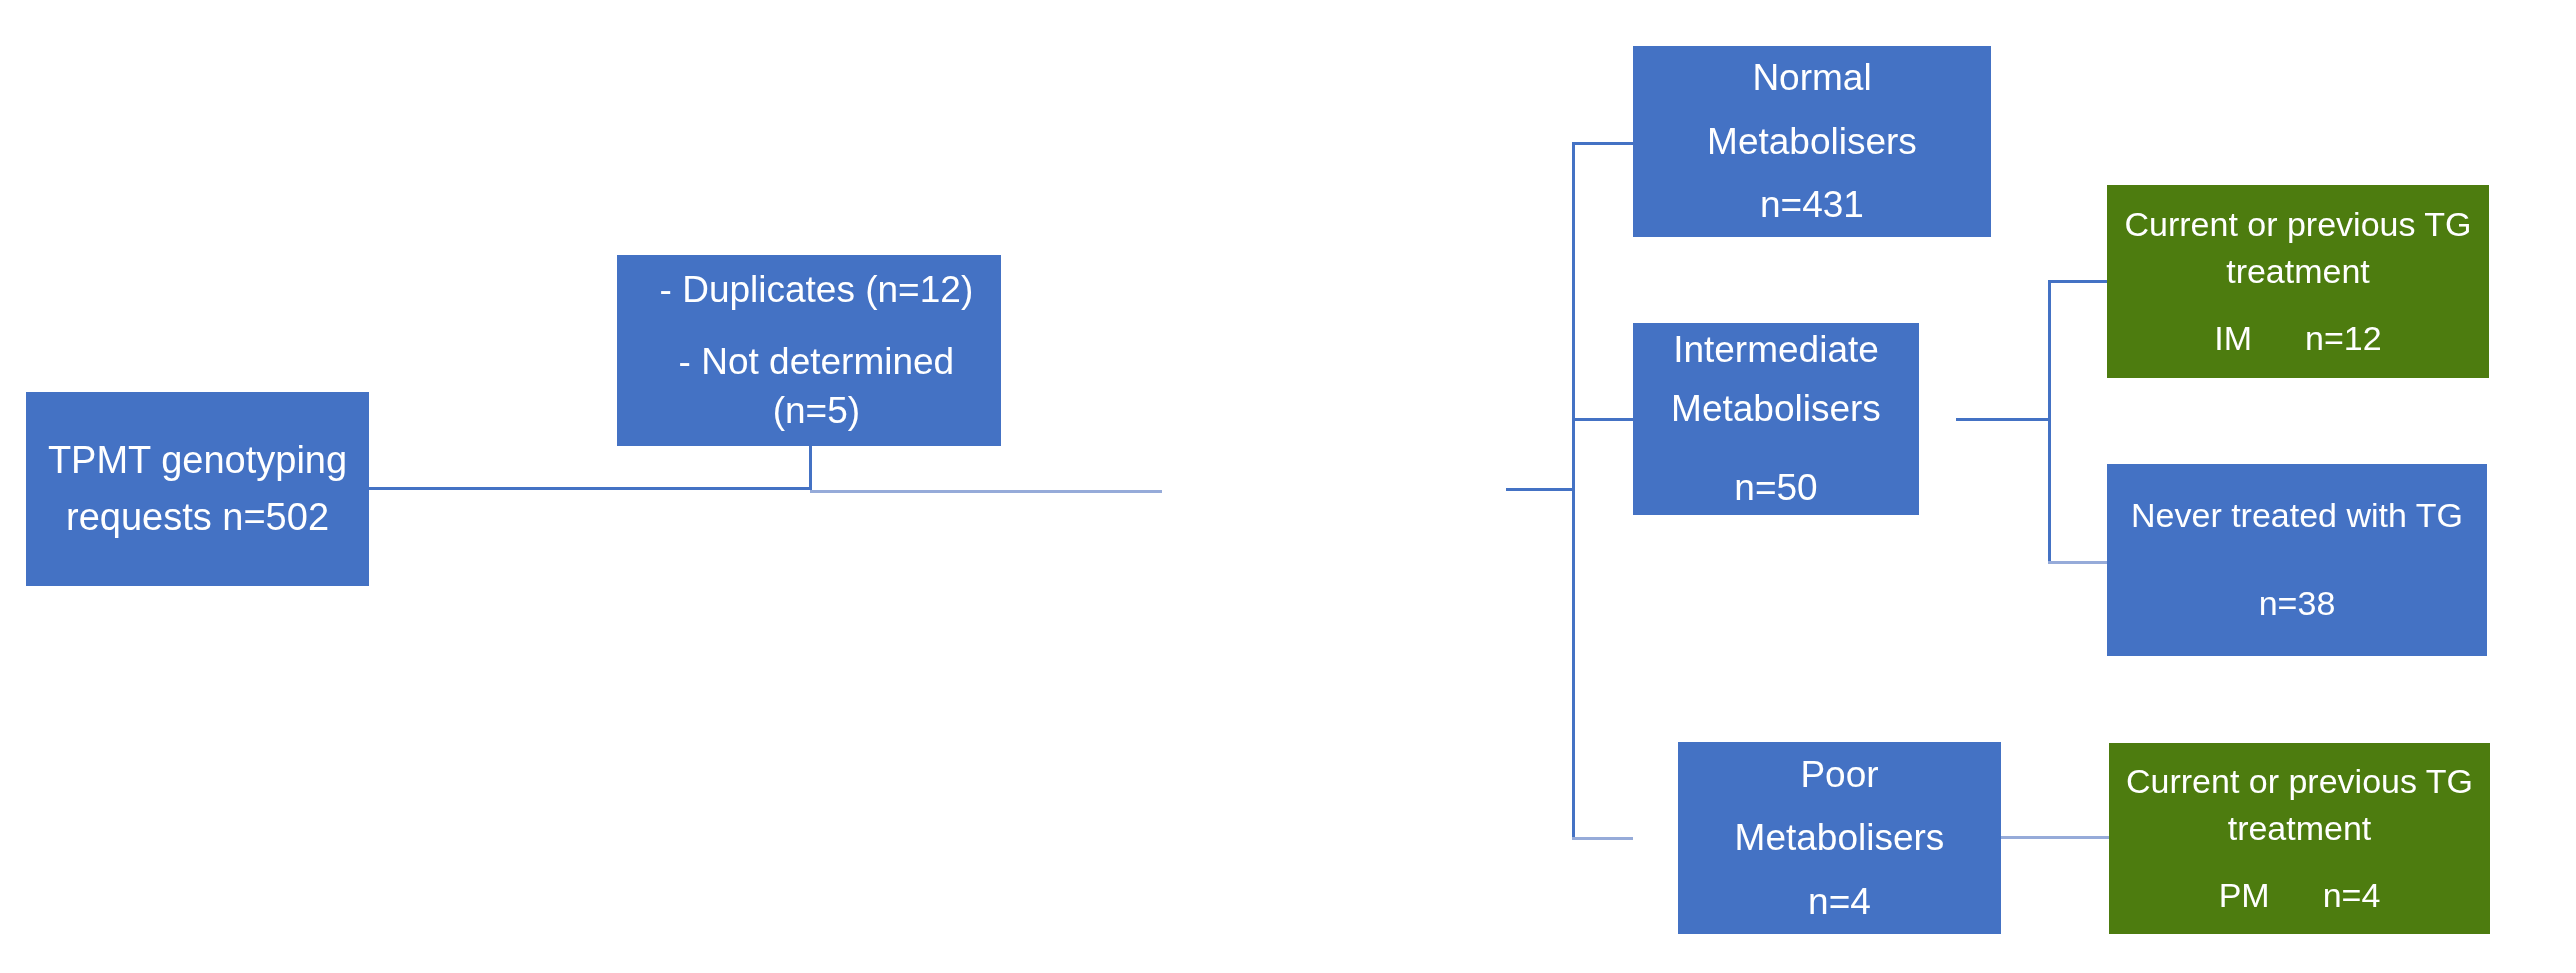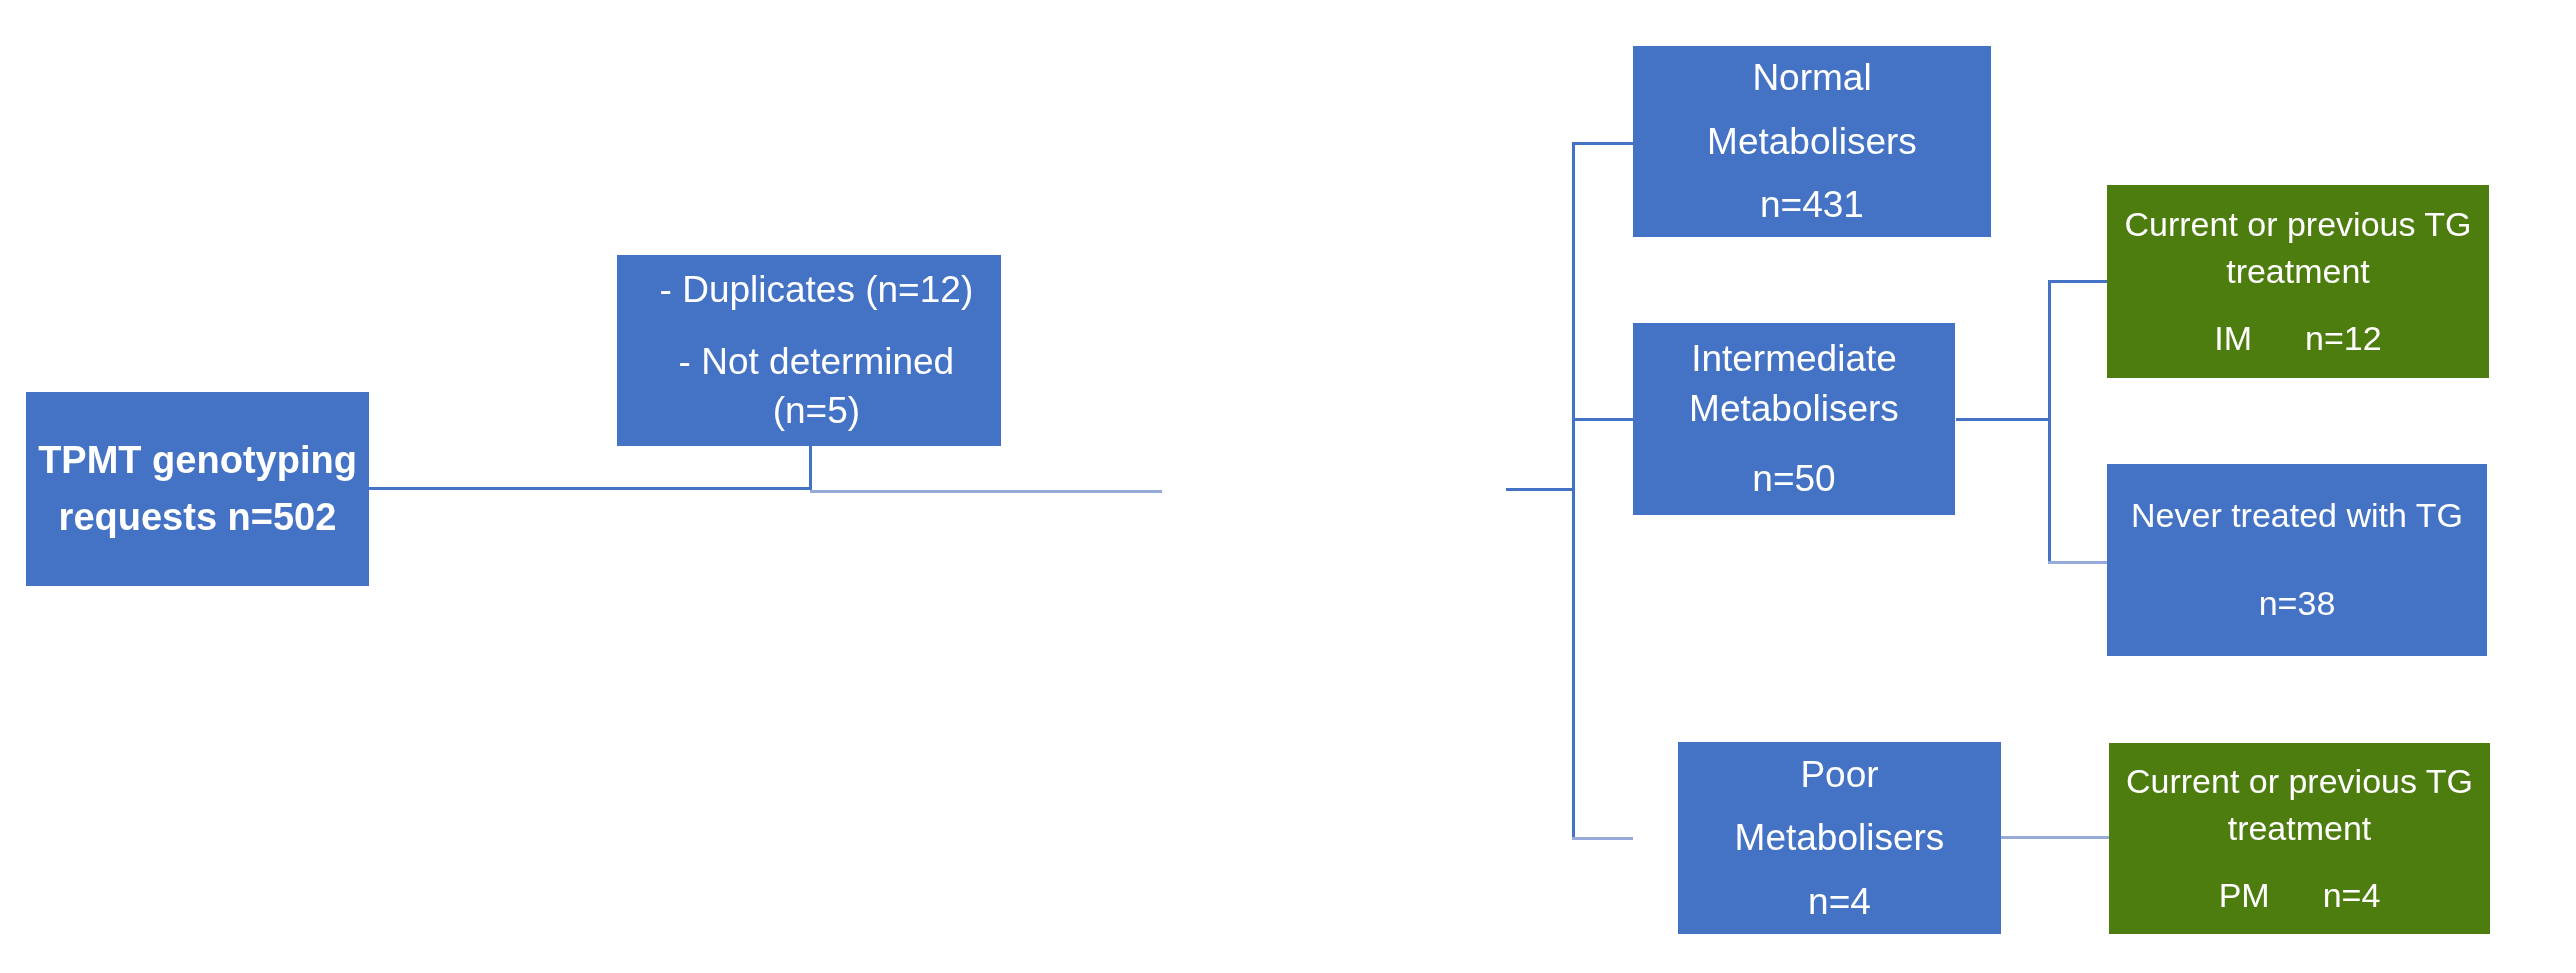--- a/index.html
+++ b/index.html
@@ -9,26 +9,26 @@
   }
   .node{
     position:absolute;display:flex;flex-direction:column;justify-content:center;align-items:center;
     color:#ffffff;text-align:center;box-sizing:border-box;padding:5.5px 9.2px;
   }
   .node.blue{background:#4472C4;}
   .node.green{background:#4d7c0f;}
   .ln{position:absolute;background:#4472C4;}
   .ln.light{background:#96ABD9;}
 
-  #requests{left:26px;top:392px;width:343px;height:194px;font-size:38px;line-height:1.5;font-weight:bold;}
+  #requests{left:26px;top:392px;width:343px;height:194px;font-size:38px;line-height:1.5;}
   #exclusions{left:617px;top:255px;width:384px;height:191px;font-size:37px;line-height:1.3;padding-left:24px;}
   #exclusions .gap-after{margin-bottom:24px;}
   #unique{left:1162px;top:393px;width:344px;height:192px;font-size:40px;line-height:1.3;}
   #normal{left:1633px;top:46px;width:358px;height:191px;font-size:37px;line-height:1.72;}
-  #intermediate{left:1633px;top:323px;width:322px;height:192px;font-size:37px;line-height:1.35;}
+  #intermediate{left:1633px;top:323px;width:286px;height:192px;font-size:37px;line-height:1.35;gap:9px;}
   #poor{left:1678px;top:742px;width:323px;height:192px;font-size:37px;line-height:1.72;}
   #tg-im{left:2107px;top:185px;width:382px;height:193px;font-size:34px;line-height:1.4;}
   #never{left:2107px;top:464px;width:380px;height:192px;font-size:34px;line-height:1.45;gap:20px;}
   #tg-pm{left:2109px;top:743px;width:381px;height:191px;font-size:34px;line-height:1.4;}
 
   .count{margin-top:0.55em;}
   #normal .count,#poor .count{margin-top:0;}
   .count-row{display:flex;justify-content:center;gap:53px;}
 </style>
 </head>

